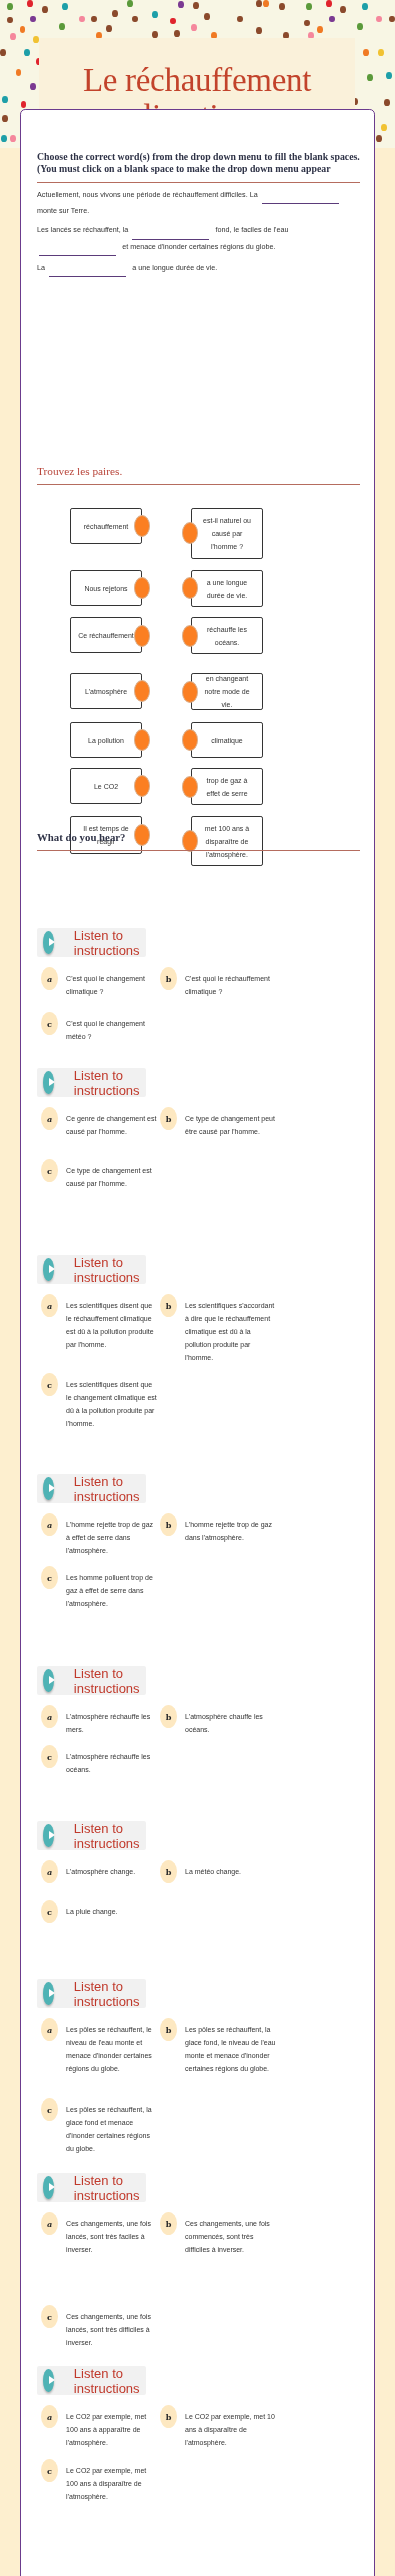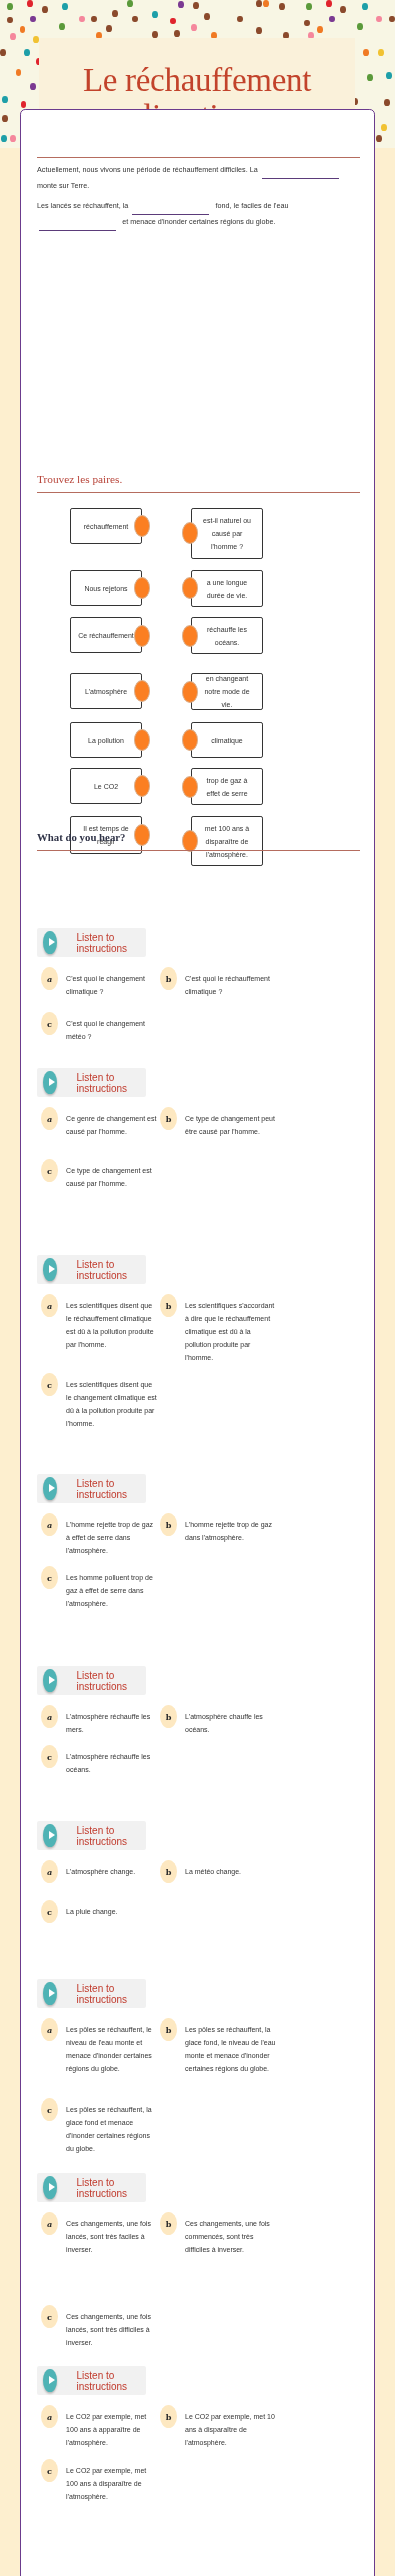--- a/index.html
+++ b/index.html
@@ -39,21 +39,21 @@
     border-radius: 5.2px;
   }
   .section { position: absolute; left: 16px; width: 323px; }
   .sec-title {
     font-family: "Liberation Serif", "DejaVu Serif", serif;
     font-weight: bold;
     font-size: 9.8px;
     line-height: 12.4px;
     color: #2f3347;
   }
-  .sec-title.red { color: #b8453a; font-weight: normal; font-size: 11.3px; margin-top: 8px; }
+  .sec-title.red { color: #b8453a; font-weight: normal; font-size: 11.3px; }
   .rule { height: 0.5px; background: #b56c5e; margin-top: 6.2px; }
   .para { font-size: 7.2px; line-height: 14.4px; color: #333; }
   .blank {
     display: inline-block; width: 77px; height: 8.2px;
     border-bottom: 0.8px solid #5b3b7a; vertical-align: -7.2px;
     margin: 0 4.1px 0 2.1px;
     cursor: pointer;
   }
   .fill p { margin-top: 5.2px; }
 
@@ -78,21 +78,21 @@
   }
   .play {
     width: 17.5px; height: 23px; border-radius: 50%; background: #4fb3b5;
     margin-left: 6.2px; position: relative;
     box-shadow: 0 1.5px 2.1px rgba(0,0,0,0.25);
   }
   .play:after {
     content: ""; position: absolute; left: 6.2px; top: 7.2px;
     border-left: 6.7px solid #fff; border-top: 4.1px solid transparent; border-bottom: 4.1px solid transparent;
   }
-  .listen span { margin-left: 20px; color: #c0392b; font-size: 10px; }
+  .listen span { margin-left: 20px; color: #c0392b; font-size: 13px; }
 
   .opt { position: absolute; width: 113px; cursor: pointer; }
   .badge {
     position: absolute; left: 0; top: 0; width: 17px; height: 23px; border-radius: 50%;
     background: #fde8c1;
     display: flex; align-items: center; justify-content: center;
     font-family: "DejaVu Serif", serif; font-size: 8.2px; font-weight: bold; color: #2a2a2a;
   }
   .badge.a { font-style: italic; }
   .opt-text { position: absolute; left: 25px; top: 5.2px; width: 92px; font-size: 7px; line-height: 13px; color: #333; }
@@ -169,33 +169,39 @@
     <span class="dot" style="left: 376px; top: 135px; background: rgb(139, 74, 44);"></span>
   </div>
 
 <div class="title-band">
   <h1>Le réchauffement climatique</h1>
 </div>
 
 <div class="card">
 
   <div class="section fill" style="top:41px;">
+    <div class="sec-title">Choose the correct word(s) from the drop down menu to fill the blank spaces. (You must click on a blank space to make the drop down menu appear</div>
     <div class="rule"></div>
     <p class="para">
       <span>Actuellement, nous vivons une période de réchauffement difficiles. La</span>
       <span class="blank"></span>
       <span>monte sur Terre.</span>
     </p>
     <p class="para">
       <span>Les lancés se réchauffent, la</span>
       <span class="blank"></span>
       <span>fond, le faciles de l'eau</span>
       <span class="blank"></span>
       <span>et menace d'inonder certaines régions du globe.</span>
     </p>
+    <p class="para">
+      <span>La</span>
+      <span class="blank"></span>
+      <span>a une longue durée de vie.</span>
+    </p>
   </div>
 
   <div class="section" style="top:355px; height:392px;">
     <div class="sec-title red">Trouvez les paires.</div>
     <div class="rule"></div>
     <div id="pairs">
         <div class="pair-box" style="left: 33px; top: 43px; width: 72px; height: 36px;">
           <span>réchauffement</span>
         </div>
         <div class="knob" style="left: 97px; top: 50px;"></div>

